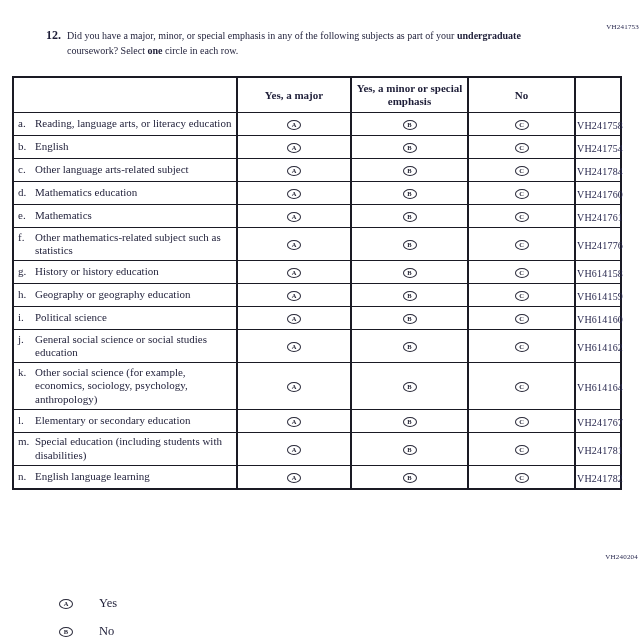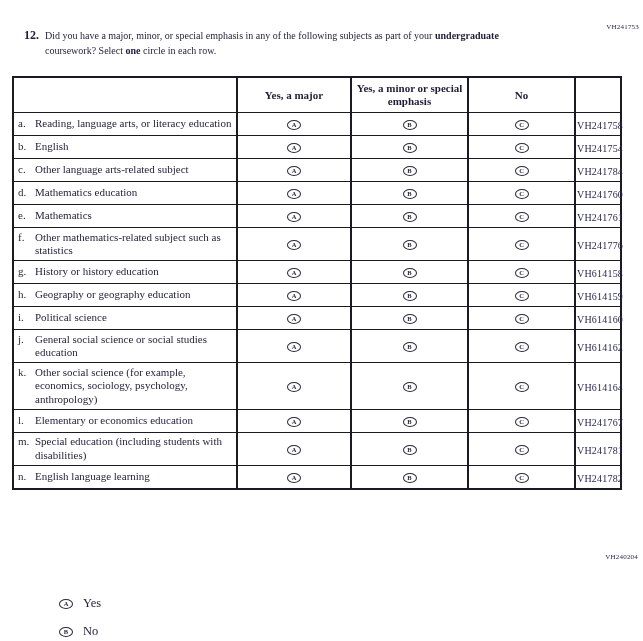--- a/index.html
+++ b/index.html
@@ -22,21 +22,21 @@
     position: absolute; top: 23px; right: 4px; text-align: right;
   }
   .bottom-code {
     position: absolute; top: 553px; right: 5px; 
   }
 
   .question {
     display: flex;
     align-items: flex-start;
   }
-  .q12 { position: absolute; left: 24px; top: 28px; width: 520px; }
+  .q12 { position: absolute; left: 46px; top: 28px; width: 520px; }
   .q13 { position: absolute; left: 33px; top: 570px; width: 580px; }
   .qnum {
     font-weight: bold;
     width: 20px;
     flex: 0 0 auto;
     font-size: 12px;
     line-height: 15px;
   }
   .qtext {
     font-size: 10px;
@@ -111,21 +111,21 @@
   .options { position: absolute; left: 59px; top: 596px; }
   .option {
     display: flex;
     align-items: center;
     margin-bottom: 13px;
     height: 15px;
   }
   .option .bubble { flex: 0 0 14px; }
   .option-label {
     font-size: 12.5px;
-    padding-left: 10px;
+    padding-left: 26px;
     line-height: 15px;
   }
 </style>
 </head>
 <body>
 
 <div class="page">
 
   <div class="code top-code">VH241753</div>
 
@@ -369,21 +369,21 @@
         <span class="bubble">C</span>
       </td>
       <td class="code-cell">
         <span>VH614164</span>
       </td>
     </tr>
         <tr>
       <td class="subject">
         <div class="subject-inner">
           <span class="row-letter">l.</span>
-          <span class="row-label">Elementary or economics education</span>
+          <span class="row-label">Elementary or secondary education</span>
         </div>
       </td>
       <td class="bubble-cell">
         <span class="bubble">A</span>
       </td>
       <td class="bubble-cell">
         <span class="bubble">B</span>
       </td>
       <td class="bubble-cell">
         <span class="bubble">C</span>

